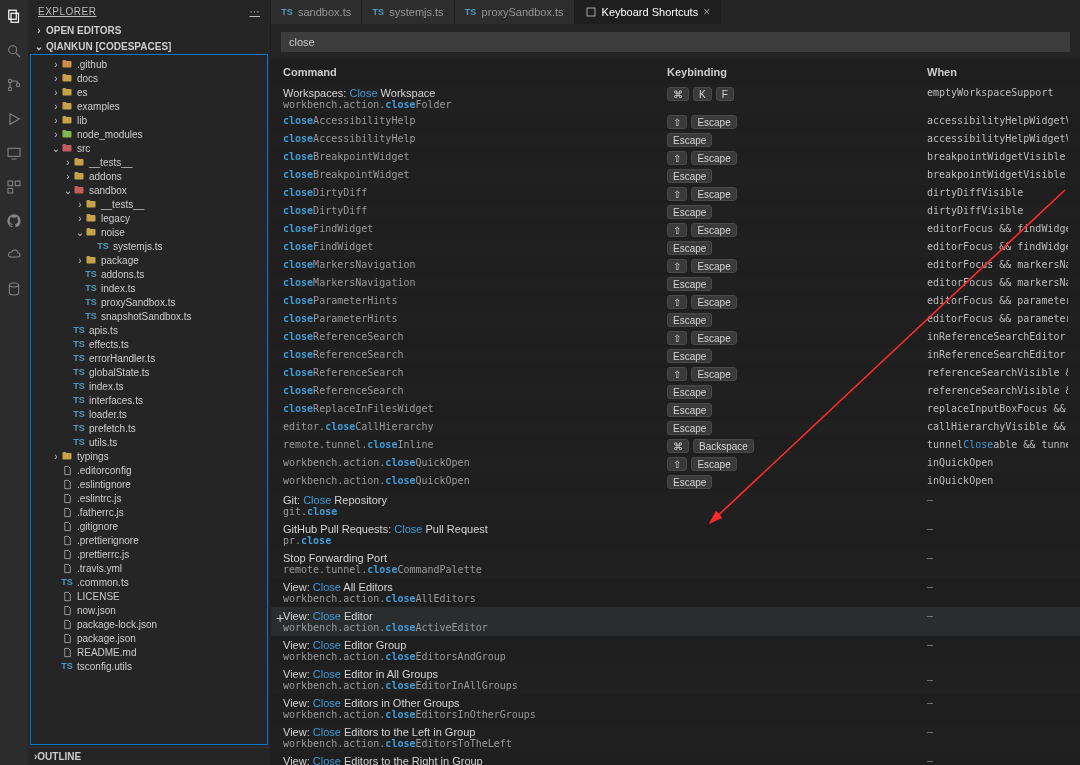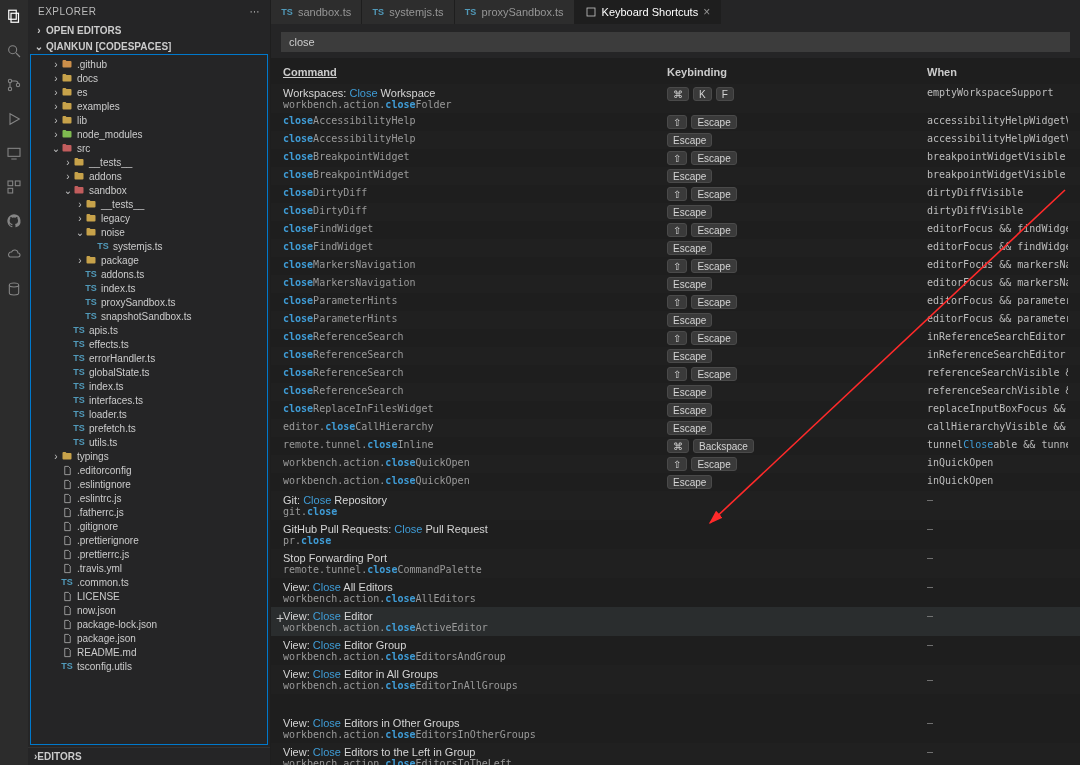--- a/index.html
+++ b/index.html
@@ -2,21 +2,21 @@
 <html><head>
 <meta charset="utf-8">
 <style>
 * { margin: 0; padding: 0; box-sizing: border-box; }
 body { font-family: -apple-system, BlinkMacSystemFont, "Segoe UI", Arial, sans-serif; font-size: 11px; background: #1e1e1e; color: #cccccc; width: 1080px; height: 765px; overflow: hidden; position: relative; }
 .root { display: flex; height: 100%; }
 .activity-bar { width: 28px; background: #2c2c2c; display: flex; flex-direction: column; align-items: center; padding-top: 8px; gap: 16px; }
 .activity-bar .ab-icon { width: 18px; height: 18px; color: #858585; display:flex; align-items:center; justify-content:center; cursor:pointer; }
 .activity-bar .ab-icon.active { color: #ffffff; }
 .explorer { width: 243px; background: #252526; display: flex; flex-direction: column; border-right: 1px solid #1e1e1e; }
-.explorer-header { height: 22px; display: flex; align-items: center; padding: 0 10px; font-size: 10px; color: #bbbbbb; letter-spacing: .5px; }
+.explorer-header { height: 22px; display: flex; align-items: center; padding: 0 10px; font-size: 10px; color: #bbbbbb; letter-spacing: .5px; text-decoration: underline; }
 .explorer-header .dots { margin-left: auto; color:#bbbbbb; cursor:pointer; }
 .section-hdr { height: 16px; display:flex; align-items:center; padding: 0 6px; font-size:10px; font-weight:600; color:#cccccc; cursor:pointer; }
 .section-hdr .chev { width:10px; display:inline-block; text-align:center; margin-right:2px; }
 .tree { flex:1; border: 1px solid #0079cc; margin: 0 2px 2px 2px; overflow:hidden; padding-top:2px; }
 .tree-row { height:14px; display:flex; align-items:center; padding-left: 0; font-size:10px; color:#cccccc; cursor:pointer; white-space:nowrap; }
 .tree-row .sp { display:inline-block; }
 .tree-row .tw { width:10px; height:10px; display:inline-flex; align-items:center; justify-content:center; color:#c0c0c0; }
 .tree-row .ico { width:12px; height:12px; display:inline-flex; align-items:center; justify-content:center; margin-right:4px; }
 .folder-git { color:#cc8f4a; }
 .folder-ye { color:#c7a24a; }
@@ -27,21 +27,21 @@
 .outline-sec { height: 18px; border-top:1px solid #323232; display:flex; align-items:center; padding:0 6px; font-size:10px; font-weight:600; }
 .editor { flex:1; display:flex; flex-direction:column; background:#1e1e1e; min-width:0; }
 .tabs { height:24px; background:#252526; display:flex; align-items:stretch; }
 .tab { display:flex; align-items:center; padding:0 10px; font-size:11px; color:#969696; background:#2d2d2d; border-right:1px solid #1e1e1e; cursor:pointer; gap:5px; }
 .tab.active { background:#1e1e1e; color:#ffffff; }
 .tab .tab-ico { width:12px; height:12px; display:inline-flex; align-items:center; justify-content:center; }
 .tab .tab-close { color:#969696; font-size:12px; }
 .search-bar { padding: 8px 10px 6px 10px; background:#252526; }
 .search-input { width:100%; background:#3c3c3c; border:none; color:#cccccc; padding:4px 8px; font-size:11px; outline:none; }
 .kb-head { display:flex; padding: 8px 12px 6px 12px; font-size:11px; color:#cccccc; font-weight:600; }
-.col-cmd { flex: 0 0 384px; text-decoration: underline; }
+.col-cmd { flex: 0 0 384px; }
 .col-kb { flex: 0 0 260px; }
 .col-when { flex: 1; }
 .kb-list { flex:1; overflow:hidden; font-size:11px; }
 .kb-row { display:flex; align-items:flex-start; padding: 2px 12px; min-height:15px; cursor:pointer; }
 .kb-row.dbl { min-height:26px; padding-top:3px; padding-bottom:3px; }
 .kb-row:nth-child(odd){ background:#202020; }
 .kb-row.hovered { background:#2a2d2e; }
 .kb-row .cmd { flex:0 0 384px; display:flex; flex-direction:column; color:#c8c8c8; font-family: Menlo, Consolas, monospace; font-size:10px; overflow:hidden; }
 .kb-row .cmd .title { color:#d4d4d4; font-family:-apple-system,BlinkMacSystemFont,"Segoe UI",Arial,sans-serif; font-size:11px; }
 .kb-row .cmd .id { color:#9a9a9a; }
@@ -535,21 +535,21 @@
           <span class="sp" style="width:20px"></span>
           <span class="tw"></span>
           <span class="ico ts-ico">
             <span style="color:#519aba;font-size:9px;font-weight:700">TS</span>
           </span>
           <span>tsconfig.utils</span>
         </div>
       </div>
     <div class="outline-sec">
         <span class="chev">›</span>
-        <span>EDITORS</span>
+        <span>OUTLINE</span>
       </div>
   </div>
 
   <div class="editor">
     <div class="tabs" id="tabs">
         <div class="tab">
           <span class="tab-ico">
             <span style="color:#519aba;font-size:9px;font-weight:700">TS</span>
           </span>
           <span>sandbox.ts</span>
@@ -846,21 +846,21 @@
           <div class="when"><span class="dash">—</span></div>
         </div>
         <div class="kb-row dbl" style="position: relative; align-items: center;">
           <div class="cmd">
             <div class="title">View: <span class="hl">Close</span> Editor in All Groups</div>
             <div class="id">workbench.action.<span class="hl-id">close</span>EditorInAllGroups</div>
           </div>
           <div class="kb"></div>
           <div class="when"><span class="dash">—</span></div>
         </div>
-        <div class="kb-row dbl" style="position: relative; margin-top: 20px;">
+        <div class="kb-row dbl" style="position: relative;">
           <div class="cmd">
             <div class="title">View: <span class="hl">Close</span> Editors in Other Groups</div>
             <div class="id">workbench.action.<span class="hl-id">close</span>EditorsInOtherGroups</div>
           </div>
           <div class="kb"></div>
           <div class="when"><span class="dash">—</span></div>
         </div>
         <div class="kb-row dbl" style="position: relative;">
           <div class="cmd">
             <div class="title">View: <span class="hl">Close</span> Editors to the Left in Group</div>

